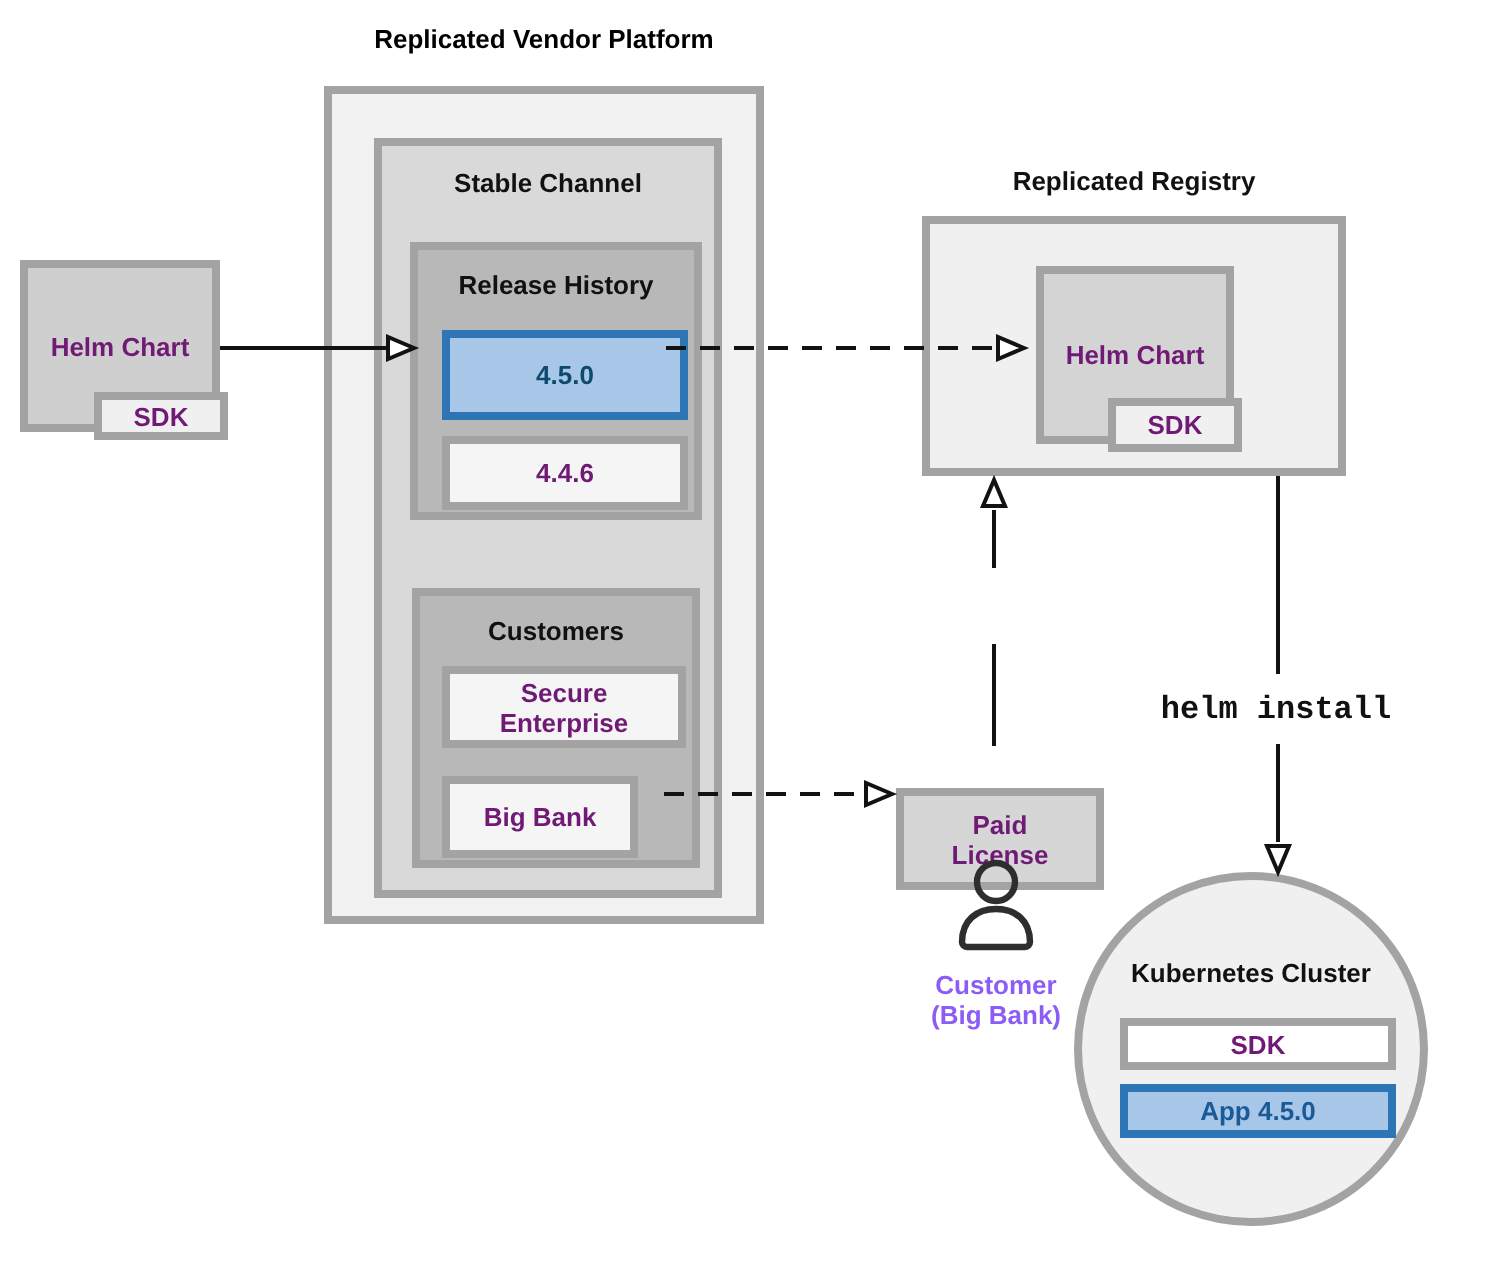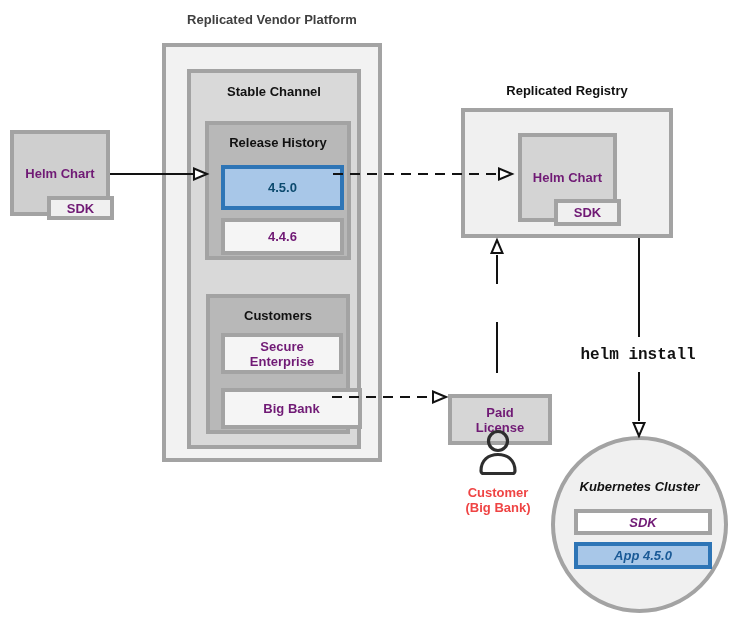--- a/index.html
+++ b/index.html
@@ -10,49 +10,49 @@
   .box { position:absolute; box-sizing:border-box; border:4px solid #a3a3a3; }
   .flexc { display:flex; align-items:center; justify-content:center; text-align:center; }
   .lbl { font-weight:bold; font-size:13px; color:#701a75; line-height:15px; }
   .boxtitle { position:absolute; left:0; width:100%; text-align:center; font-weight:bold; font-size:13px; color:#111; }
 
   
   #hc-left { left:10px; top:130px; width:100px; height:86px; background:#cfcfcf; }
   #hc-left-sdk { left:33px; top:62px; width:67px; height:24px; background:#f0f0f0; }
 
   
-  #vp-title { position:absolute; left:142px; top:12px; width:260px; text-align:center; font-weight:bold; font-size:13px; color:#404040; }
+  #vp-title { position:absolute; left:142px; top:12px; width:260px; text-align:center; font-weight:bold; font-size:13px; color:#000000; }
   #vp { left:162px; top:43px; width:220px; height:419px; background:#f2f2f2; }
   #sc { left:21px; top:22px; width:174px; height:380px; background:#d9d9d9; }
   #sc-title { top:11px; }
   #rh { left:14px; top:48px; width:146px; height:139px; background:#b8b8b8; }
   #rh-title { top:10px; }
   #rel-450 { left:12px; top:40px; width:123px; height:45px; background:#a8c7e8; border-color:#2e75b6; }
   #rel-450 .lbl { color:#0c4a6e; }
   #rel-446 { left:12px; top:93px; width:123px; height:37px; background:#f5f5f5; }
   #cust { left:15px; top:221px; width:144px; height:140px; background:#b8b8b8; }
   #cust-title { top:10px; }
   #sec-ent { left:11px; top:35px; width:122px; height:41px; background:#f5f5f5; }
   #sec-ent .lbl { width:80px; }
-  #big-bank { left:11px; top:90px; width:141px; height:41px; background:#f5f5f5;align-items:center; }
+  #big-bank { left:11px; top:90px; width:98px; height:41px; background:#f5f5f5;align-items:center; }
 
   
   #reg-title { position:absolute; left:461px; top:83px; width:212px; text-align:center; font-weight:bold; font-size:13px; color:#111; }
   #reg { left:461px; top:108px; width:212px; height:130px; background:#f0f0f0; }
   #reg-hc { left:53px; top:21px; width:99px; height:89px; background:#d4d4d4; }
   #reg-sdk { left:32px; top:62px; width:67px; height:27px; background:#f0f0f0; }
 
   
   #lic { left:448px; top:394px; width:104px; height:51px; background:#d6d6d6; }
   #lic .lbl { width:60px; }
-  #cust-caption { position:absolute; left:438px; top:485px; width:120px; text-align:center; font-weight:bold; font-size:13px; color:#ef4444; line-height:15px; }
+  #cust-caption { position:absolute; left:438px; top:485px; width:120px; text-align:center; font-weight:bold; font-size:13px; color:#8b5cf6; line-height:15px; }
   #cust-caption span { display:block; }
 
   
-  #k8s { left:551px; top:436px; width:177px; height:177px; background:#f0f0f0; border-radius:50%;font-style:italic; }
+  #k8s { left:537px; top:436px; width:177px; height:177px; background:#f0f0f0; border-radius:50%; }
   #k8s-title { top:39px; }
   #k8s-sdk { left:19px; top:69px; width:138px; height:26px; background:#ffffff; }
   #k8s-app { left:19px; top:102px; width:138px; height:27px; background:#a8c7e8; border-color:#2e75b6;justify-content:center; }
   #k8s-app .lbl { color:#1a5a96; }
 
   
   .cmd { position:absolute; text-align:center; font-family:"Liberation Mono", monospace; font-weight:bold; font-size:16px; color:#111; white-space:nowrap; }
   #cmd-login { left:400px; top:299px; width:196px; }
   #cmd-install { left:540px; top:346px; width:196px; }
 

